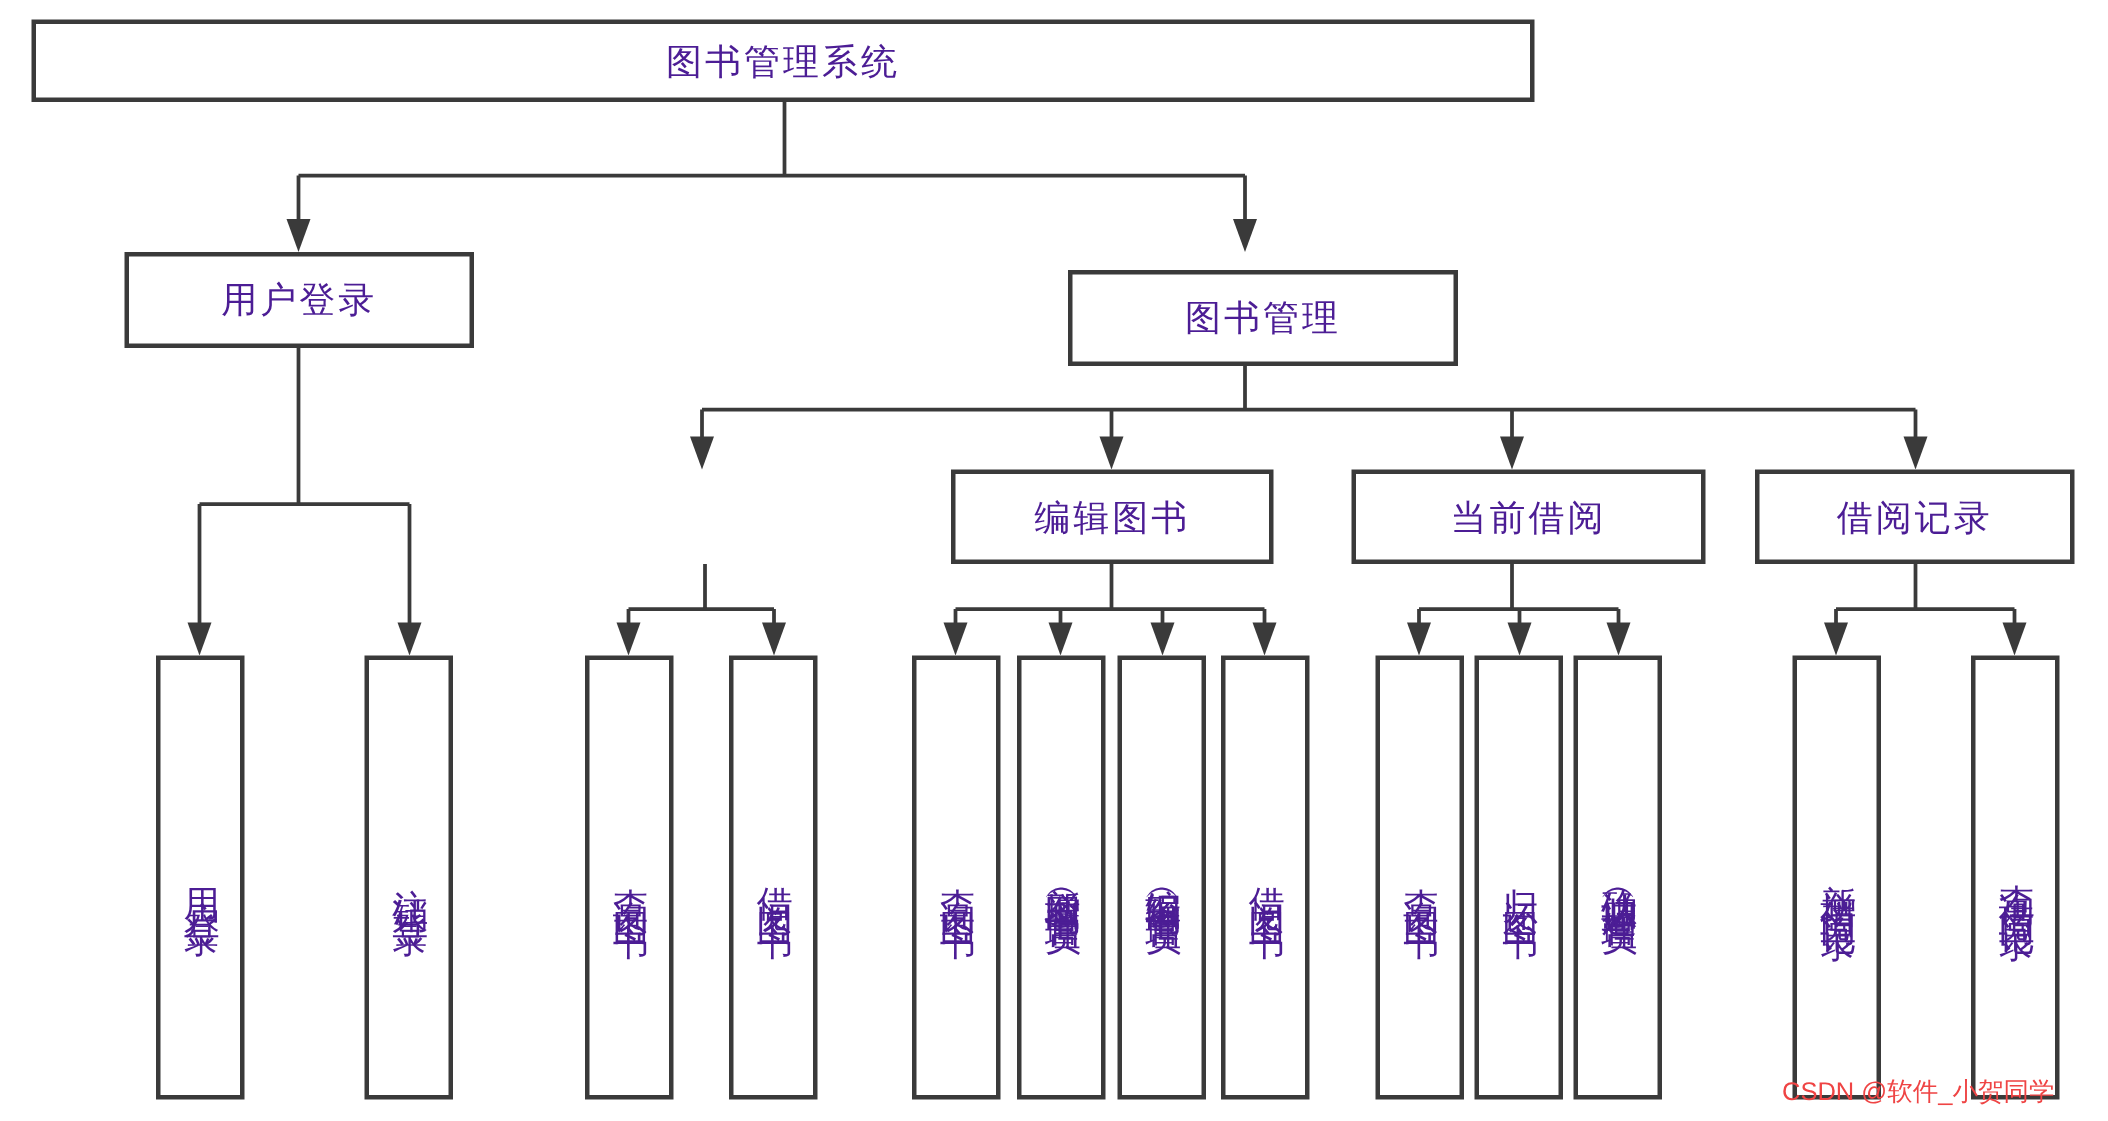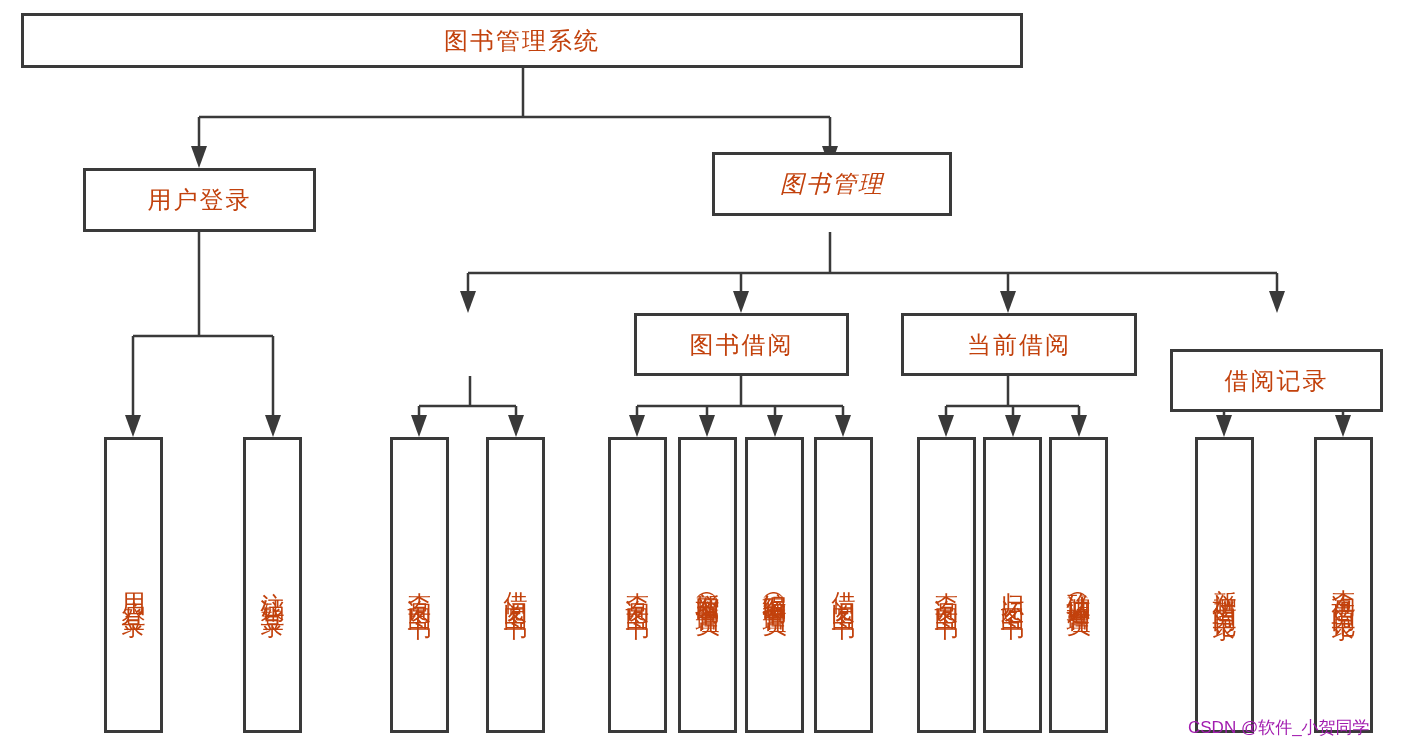--- a/index.html
+++ b/index.html
@@ -23,21 +23,21 @@
     height: 747px;
   }
   .box {
     position: absolute;
     background: #ffffff;
     border: 3px solid #3a3a3a;
     box-sizing: border-box;
     display: flex;
     align-items: center;
     justify-content: center;
-    color: #c2410c;
+    color: #4c1d95;
     z-index: 2;
   }
   .hlabel {
     font-size: 24px;
     letter-spacing: 2px;
     white-space: nowrap;
   }
   .leaf {
     width: 59px;
     height: 296px;
@@ -51,21 +51,21 @@
   }
   .sp4 .vlabel { letter-spacing: 8px; padding-top: 8px; }
   .sp6 .vlabel { letter-spacing: 6px; padding-top: 6px; }
   .sp9 .vlabel { letter-spacing: 3px; padding-top: 3px; }
   .watermark {
     position: absolute;
     left: 1188px;
     top: 716px;
     width: 210px;
     font-size: 17px;
-    color: #a21caf;
+    color: #ef4444;
     white-space: nowrap;
     z-index: 5;
     text-align: left;
   }
 </style>
 </head>
 <body>
 
 <div class="stage">
 
@@ -109,31 +109,31 @@
     </g>
   </svg>
 
   <div class="box" style="left:21px; top:13px; width:1002px; height:55px;">
     <span class="hlabel">图书管理系统</span>
   </div>
 
   <div class="box" style="left:83px; top:168px; width:233px; height:64px;">
     <span class="hlabel">用户登录</span>
   </div>
-  <div class="box" style="left:712px; top:152px; width:240px; height:64px;font-style:italic;">
+  <div class="box" style="left:712px; top:180px; width:260px; height:64px;">
     <span class="hlabel">图书管理</span>
   </div>
 
   <div class="box" style="left:634px; top:313px; width:215px; height:63px;">
-    <span class="hlabel">图书借阅</span>
+    <span class="hlabel">编辑图书</span>
   </div>
   <div class="box" style="left:901px; top:313px; width:236px; height:63px;">
     <span class="hlabel">当前借阅</span>
   </div>
-  <div class="box" style="left:1170px; top:313px; width:213px; height:63px;margin-top:36px;">
+  <div class="box" style="left:1170px; top:313px; width:213px; height:63px;">
     <span class="hlabel">借阅记录</span>
   </div>
 
   <div class="box leaf sp4" style="left:104px; top:437px;">
     <span class="vlabel">用户登录</span>
   </div>
   <div class="box leaf sp4" style="left:243px; top:437px;">
     <span class="vlabel">注销登录</span>
   </div>
 

